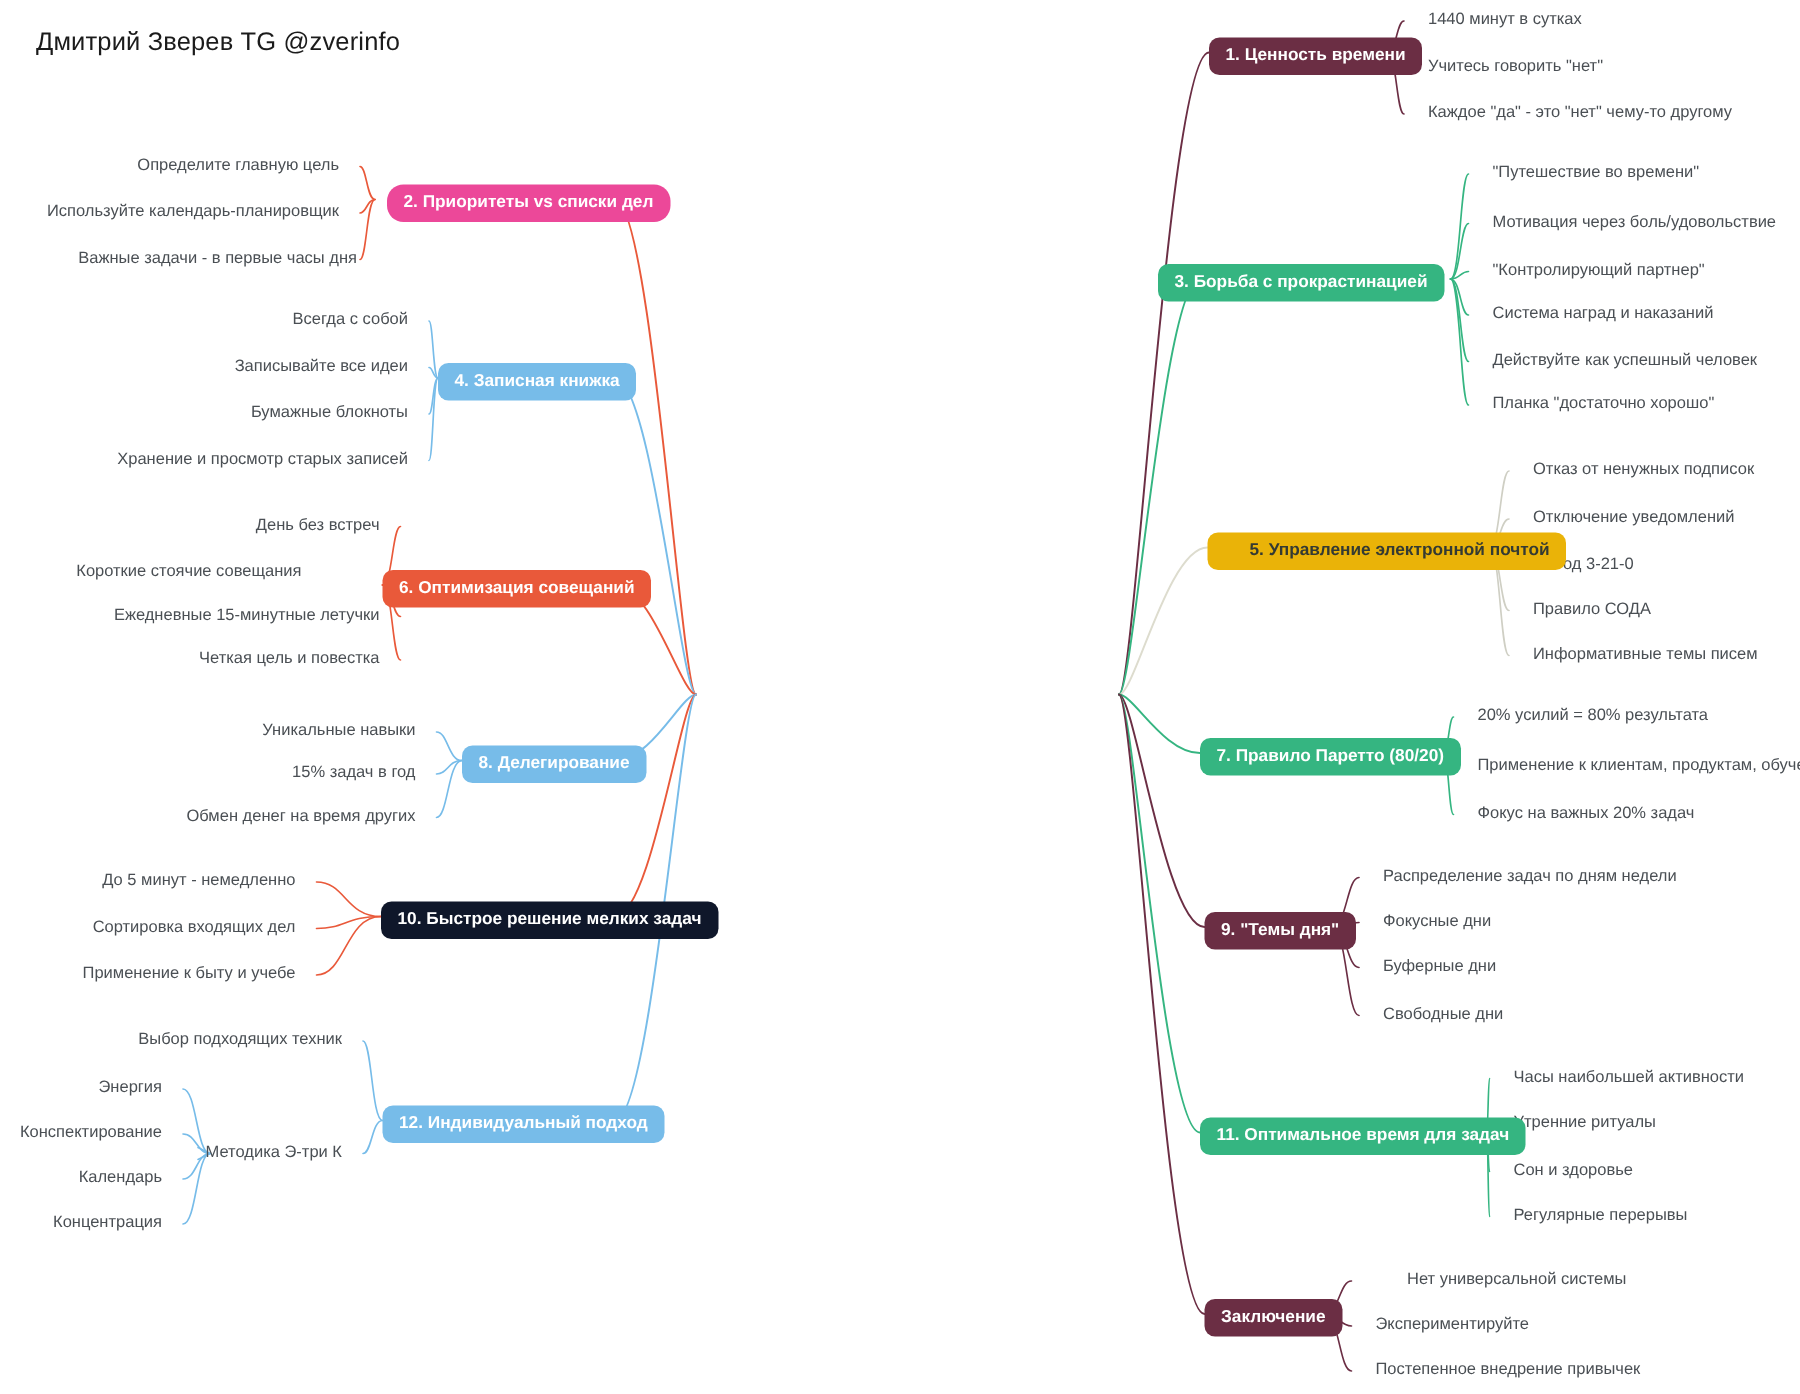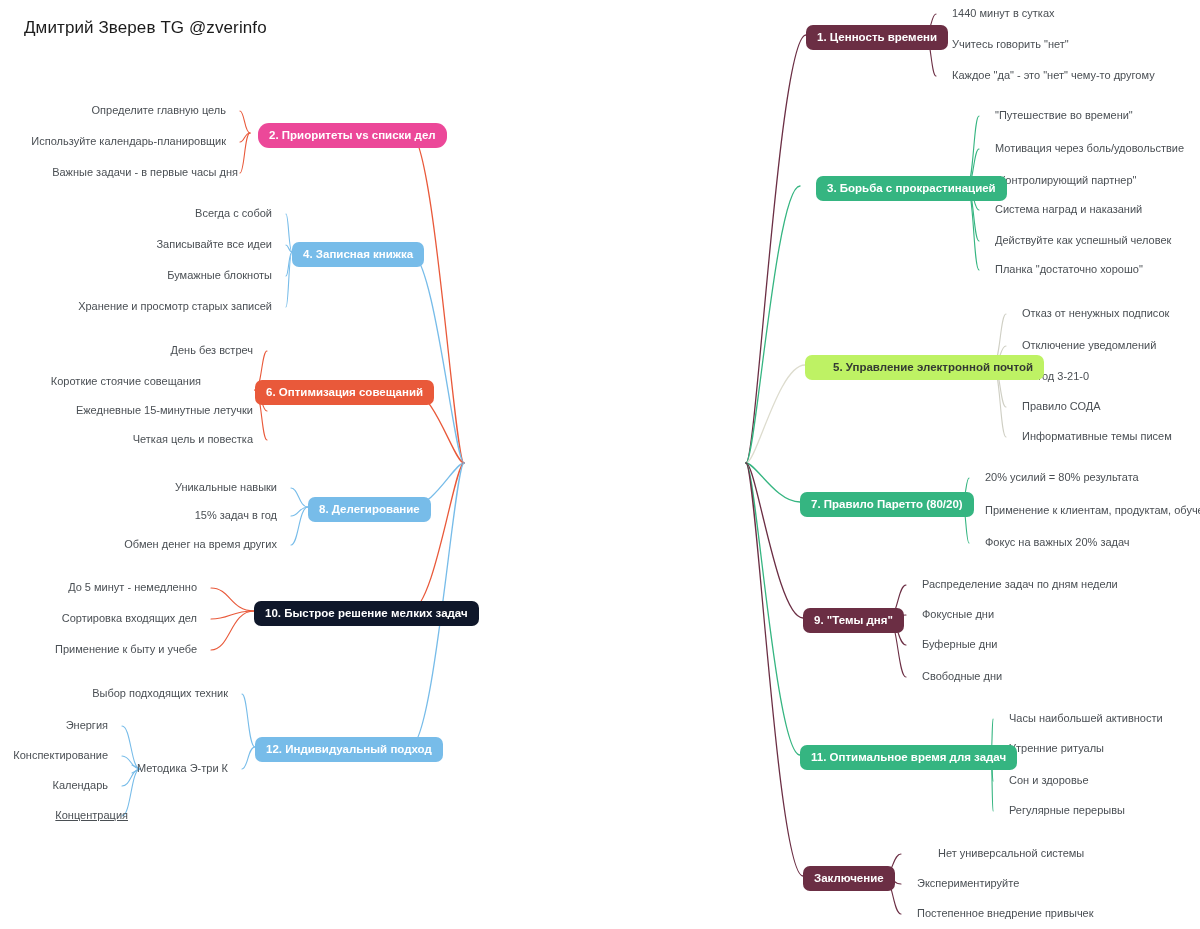--- a/index.html
+++ b/index.html
@@ -188,27 +188,27 @@
       <div class="leaf left-side" style="top: 762px; left: 0px; width: 228px;">Методика Э-три К</div>
       <div class="leaf right-side" style="top: 847px; left: 917px; padding-left: 21px;">Нет универсальной системы</div>
       <div class="leaf right-side" style="top: 877px; left: 917px;">Экспериментируйте</div>
       <div class="leaf right-side" style="top: 907px; left: 917px;">Постепенное внедрение привычек</div>
       <div class="node branch" style="background: rgb(107, 46, 68); top: 25px; left: 806px;">
         <span>1. Ценность времени</span>
       </div>
       <div class="node branch" style="background: #ec4899; top: 123px; left: 258px; border-radius: 11px;">
         <span>2. Приоритеты vs списки дел</span>
       </div>
-      <div class="node branch" style="background: rgb(53, 181, 129); top: 176px; left: 816px;">
+      <div class="node branch" style="background: rgb(53, 181, 129); top: 176px; left: 772px;">
         <span>3. Борьба с прокрастинацией</span>
       </div>
       <div class="node branch" style="background: rgb(119, 188, 233); top: 242px; left: 292px;">
         <span>4. Записная книжка</span>
       </div>
-      <div class="node branch dark-text" style="background: #bef264; top: 355px; left: 805px; padding-left: 28px;">
+      <div class="node branch dark-text" style="background: #eab308; top: 355px; left: 805px; padding-left: 28px;">
         <span>5. Управление электронной почтой</span>
       </div>
       <div class="node branch" style="background: rgb(233, 89, 58); top: 380px; left: 255px;">
         <span>6. Оптимизация совещаний</span>
       </div>
       <div class="node branch" style="background: rgb(53, 181, 129); top: 492px; left: 800px;">
         <span>7. Правило Паретто (80/20)</span>
       </div>
       <div class="node branch" style="background: rgb(119, 188, 233); top: 497px; left: 308px;">
         <span>8. Делегирование</span>
@@ -224,16 +224,16 @@
       </div>
       <div class="node branch" style="background: rgb(119, 188, 233); top: 737px; left: 255px;">
         <span>12. Индивидуальный подход</span>
       </div>
       <div class="node branch" style="background: rgb(107, 46, 68); top: 866px; left: 803px;">
         <span>Заключение</span>
       </div>
       <div class="leaf left-side" style="top: 719px; left: 0px; width: 108px;">Энергия</div>
       <div class="leaf left-side" style="top: 749px; left: 0px; width: 108px;">Конспектирование</div>
       <div class="leaf left-side" style="top: 779px; left: 0px; width: 108px;">Календарь</div>
-      <div class="leaf left-side" style="top: 809px; left: 0px; width: 128px; text-decoration: underline;">Концентрация</div>
+      <div class="leaf left-side" style="top: 809px; left: 0px; width: 108px;">Концентрация</div>
     </div>
 
 </div>
 
 </body></html>

